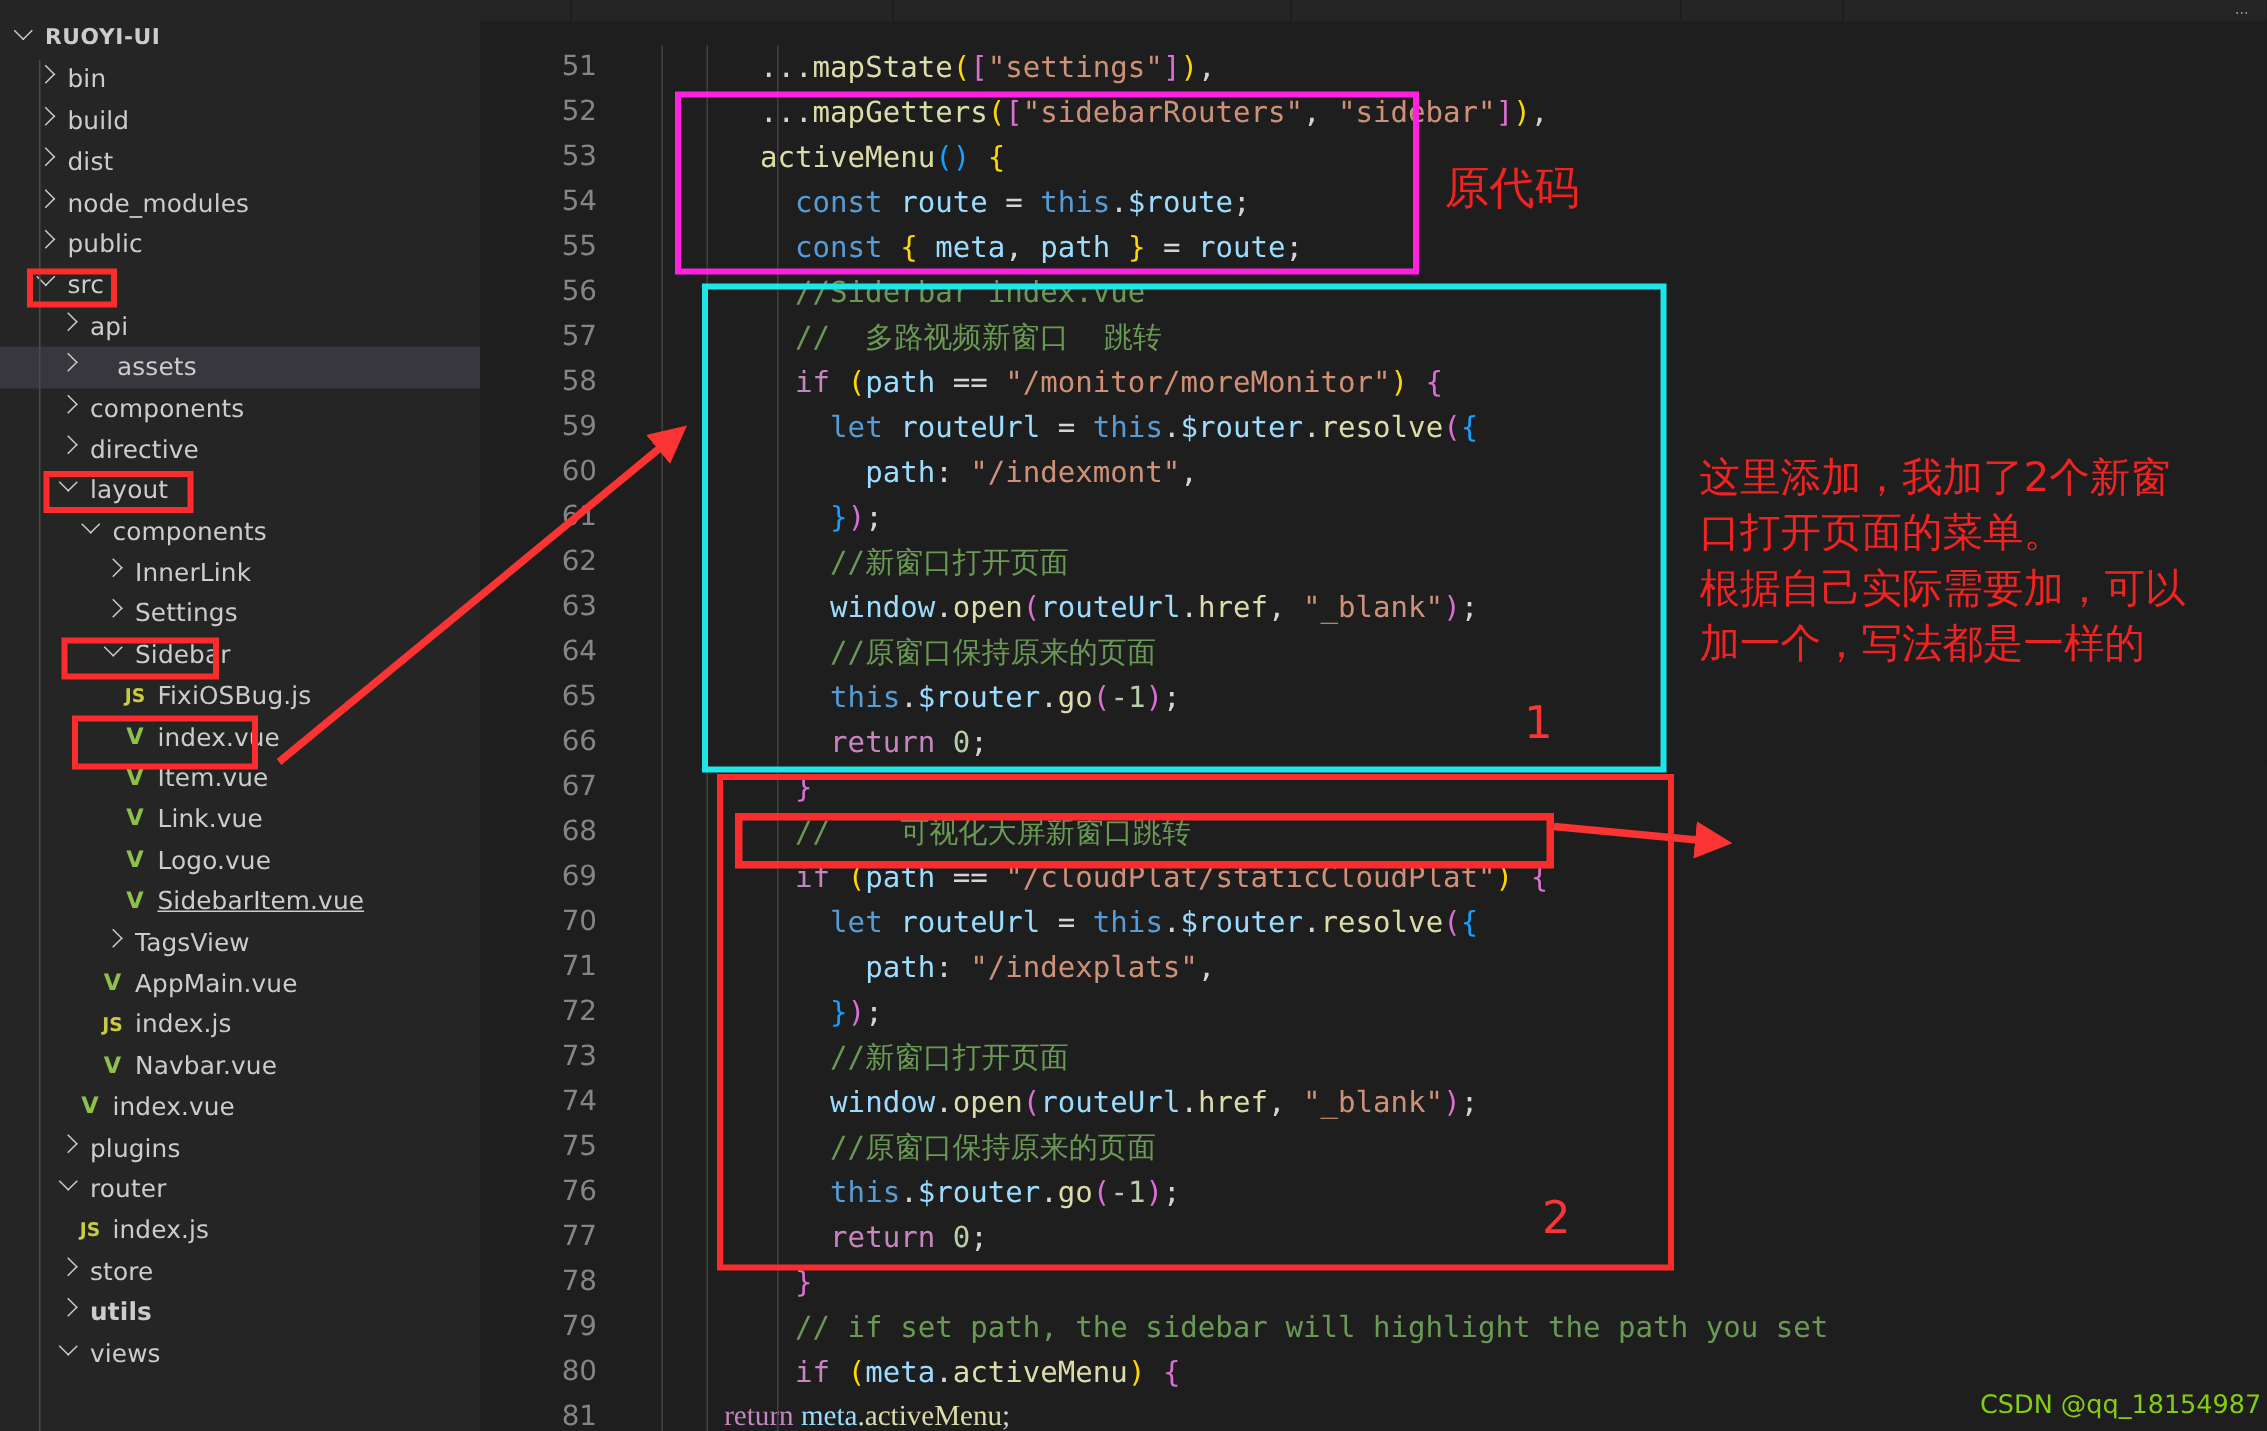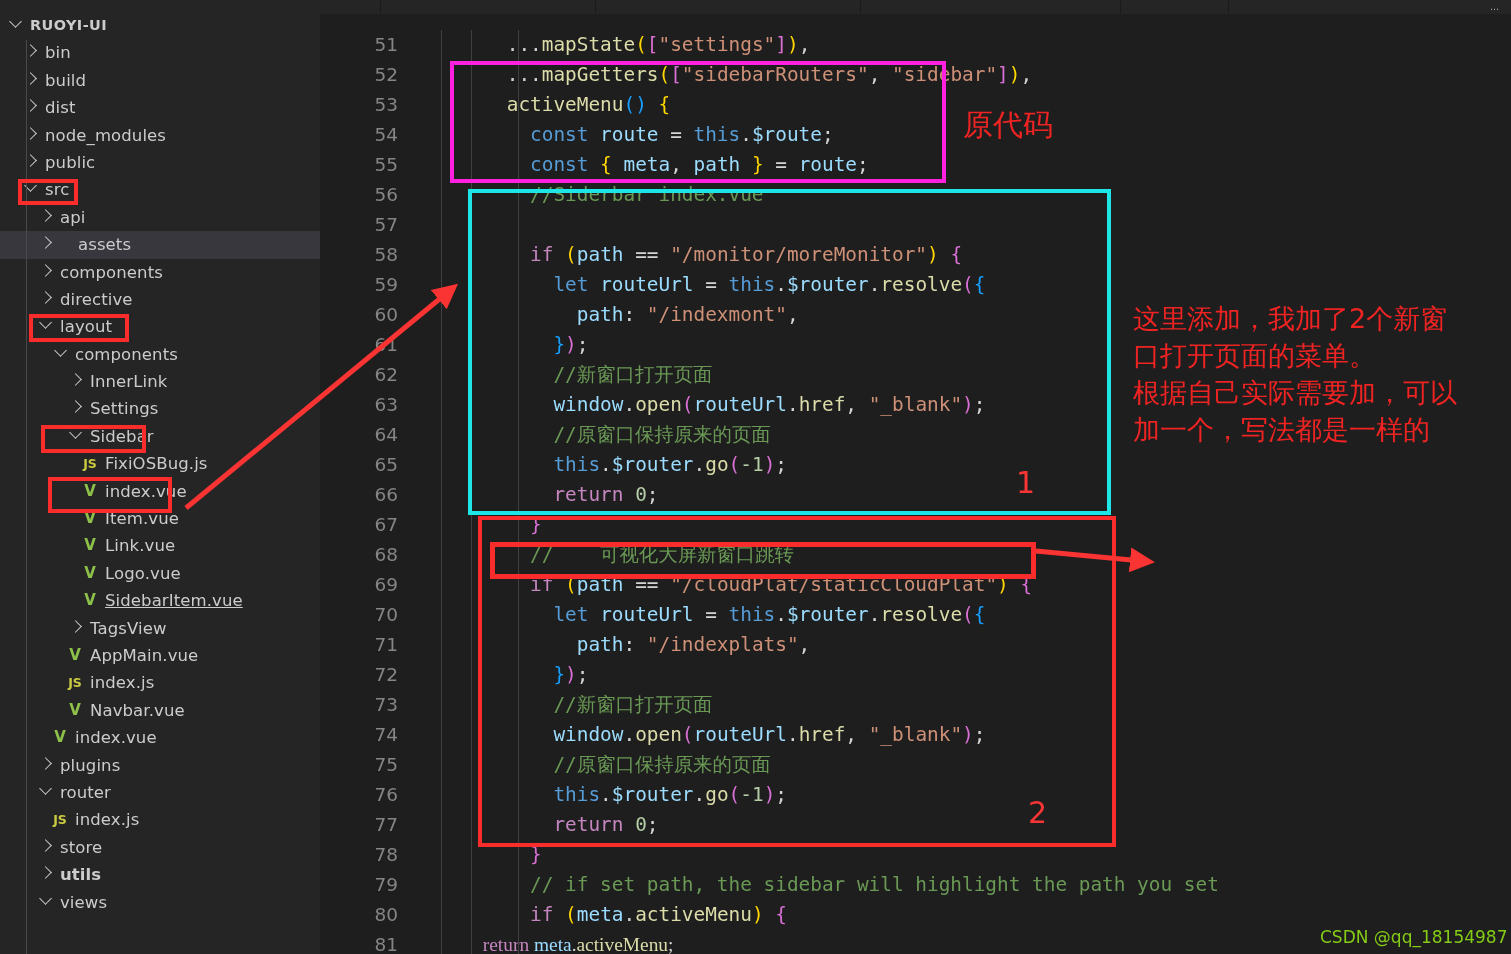--- a/index.html
+++ b/index.html
@@ -268,21 +268,21 @@
       <div class="tdiv" style="left:908px"></div>
       <div class="dots">⋯</div>
     </div>
     <div id="code">
         <div class="line"><span class="ln">51</span><span class="ltxt" style="left: 140px;">    <span class="plain">...</span><span class="fn">mapState</span><span class="py">(</span><span class="pp">[</span><span class="str">"settings"</span><span class="pp">]</span><span class="py">)</span><span class="plain">,</span></span></div>
         <div class="line"><span class="ln">52</span><span class="ltxt" style="left: 140px;">    <span class="plain">...</span><span class="fn">mapGetters</span><span class="py">(</span><span class="pp">[</span><span class="str">"sidebarRouters"</span><span class="plain">, </span><span class="str">"sidebar"</span><span class="pp">]</span><span class="py">)</span><span class="plain">,</span></span></div>
         <div class="line"><span class="ln">53</span><span class="ltxt" style="left: 140px;">    <span class="fn">activeMenu</span><span class="pb">()</span><span class="plain"> </span><span class="py">{</span></span></div>
         <div class="line"><span class="ln">54</span><span class="ltxt" style="left: 140px;">      <span class="kw2">const</span><span class="plain"> </span><span class="var">route</span><span class="plain"> = </span><span class="kw2">this</span><span class="plain">.</span><span class="var">$route</span><span class="plain">;</span></span></div>
         <div class="line"><span class="ln">55</span><span class="ltxt" style="left: 140px;">      <span class="kw2">const</span><span class="plain"> </span><span class="py">{</span><span class="plain"> </span><span class="var">meta</span><span class="plain">, </span><span class="var">path</span><span class="plain"> </span><span class="py">}</span><span class="plain"> = </span><span class="var">route</span><span class="plain">;</span></span></div>
         <div class="line"><span class="ln">56</span><span class="ltxt" style="left: 140px;">      <span class="cmt">//Siderbar index.vue</span></span></div>
-        <div class="line"><span class="ln">57</span></div>
+        <div class="line"><span class="ln">57</span><span class="ltxt" style="left: 140px;">      <span class="cmt">//  多路视频新窗口  跳转</span></span></div>
         <div class="line"><span class="ln">58</span><span class="ltxt" style="left: 140px;">      <span class="kw">if</span><span class="plain"> </span><span class="py">(</span><span class="var">path</span><span class="plain"> == </span><span class="str">"/monitor/moreMonitor"</span><span class="py">)</span><span class="plain"> </span><span class="pp">{</span></span></div>
         <div class="line"><span class="ln">59</span><span class="ltxt" style="left: 140px;">        <span class="kw2">let</span><span class="plain"> </span><span class="var">routeUrl</span><span class="plain"> = </span><span class="kw2">this</span><span class="plain">.</span><span class="var">$router</span><span class="plain">.</span><span class="fn">resolve</span><span class="pp">(</span><span class="pb">{</span></span></div>
         <div class="line"><span class="ln">60</span><span class="ltxt" style="left: 140px;">          <span class="var">path</span><span class="plain">: </span><span class="str">"/indexmont"</span><span class="plain">,</span></span></div>
         <div class="line"><span class="ln">61</span><span class="ltxt" style="left: 140px;">        <span class="pb">}</span><span class="pp">)</span><span class="plain">;</span></span></div>
         <div class="line"><span class="ln">62</span><span class="ltxt" style="left: 140px;">        <span class="cmt">//新窗口打开页面</span></span></div>
         <div class="line"><span class="ln">63</span><span class="ltxt" style="left: 140px;">        <span class="var">window</span><span class="plain">.</span><span class="fn">open</span><span class="pp">(</span><span class="var">routeUrl</span><span class="plain">.</span><span class="fn">href</span><span class="plain">, </span><span class="str">"_blank"</span><span class="pp">)</span><span class="plain">;</span></span></div>
         <div class="line"><span class="ln">64</span><span class="ltxt" style="left: 140px;">        <span class="cmt">//原窗口保持原来的页面</span></span></div>
         <div class="line"><span class="ln">65</span><span class="ltxt" style="left: 140px;">        <span class="kw2">this</span><span class="plain">.</span><span class="var">$router</span><span class="plain">.</span><span class="fn">go</span><span class="pp">(</span><span class="num">-1</span><span class="pp">)</span><span class="plain">;</span></span></div>
         <div class="line"><span class="ln">66</span><span class="ltxt" style="left: 140px;">        <span class="kw">return</span><span class="plain"> </span><span class="num">0</span><span class="plain">;</span></span></div>
         <div class="line"><span class="ln">67</span><span class="ltxt" style="left: 140px;">      <span class="pp">}</span></span></div>

